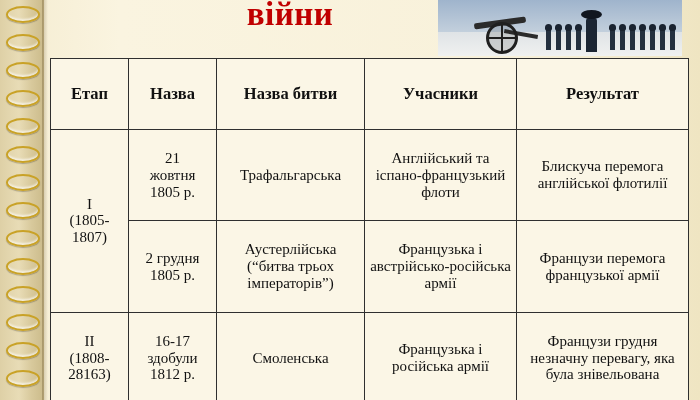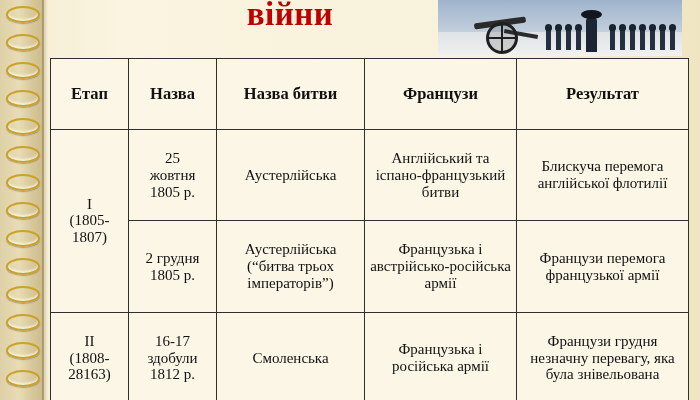--- a/index.html
+++ b/index.html
@@ -246,38 +246,38 @@
           <col class="col-data">
           <col class="col-nazva">
           <col class="col-uchas">
           <col class="col-rez">
       </colgroup>
       <thead>
         <tr>
           <th>Етап</th>
           <th>Назва</th>
           <th>Назва битви</th>
-          <th>Французи</th>
+          <th>Учасники</th>
           <th>Результат</th>
         </tr>
       </thead>
       <tbody>
         <tr>
           <td rowspan="2" class="etap-cell">
             <div>I</div>
             <div>(1805-</div>
             <div>1807)</div>
           </td>
           <td>
-            <div>25</div>
+            <div>21</div>
             <div>жовтня</div>
             <div>1805 р.</div>
           </td>
-          <td>Аустерлійська</td>
-          <td>Англійський та іспано-французький битви</td>
+          <td>Трафальгарська</td>
+          <td>Англійський та іспано-французький флоти</td>
           <td>Блискуча перемога англійської флотилії</td>
         </tr>
         <tr>
           <td>
             <div>2 грудня</div>
             <div>1805 р.</div>
           </td>
           <td>Аустерлійська (“битва трьох імператорів”)</td>
           <td>Французька і австрійсько-російська армії</td>
           <td>Французи перемога французької армії</td>

